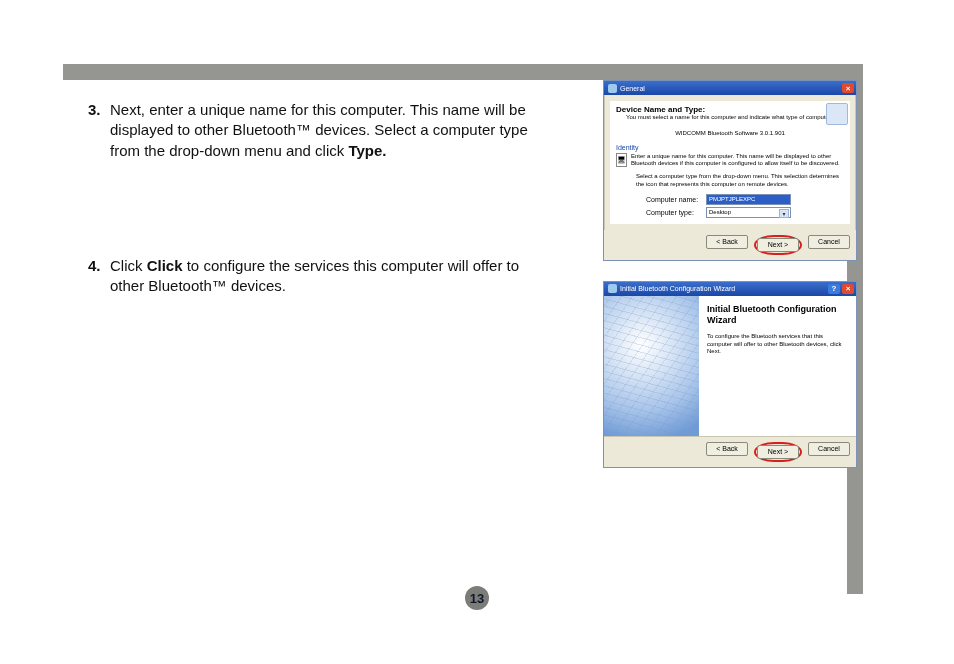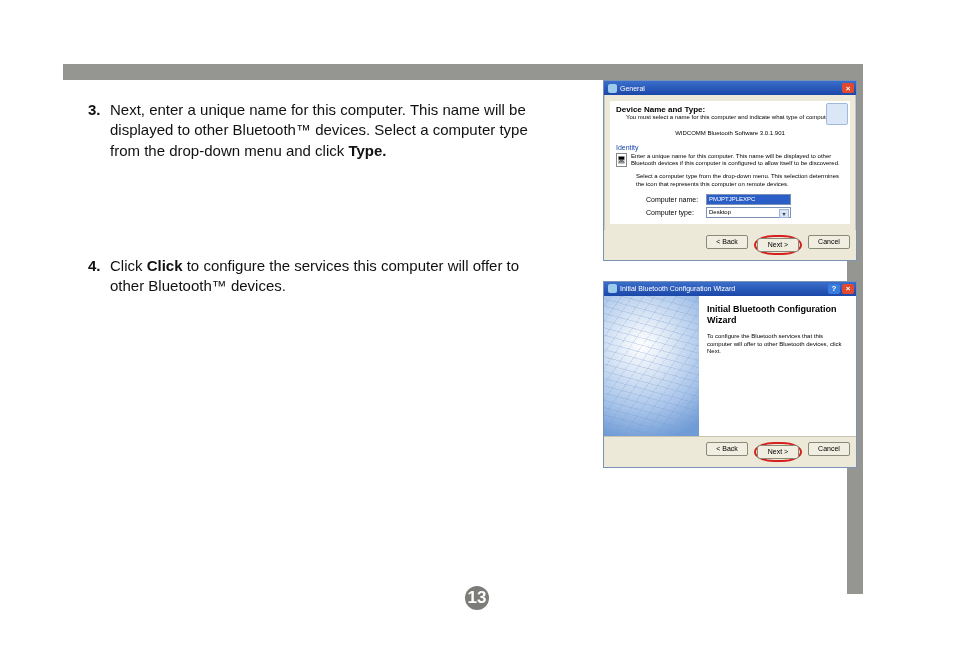--- a/index.html
+++ b/index.html
@@ -164,23 +164,23 @@
 
   .dlg2 .inner { padding:0; margin:0; }
   .dlg.dlg2 { background:#ece9d8; }
   .dlg.dlg2 .btnbar { border-top:1px solid #c8c5b3; }
 
   .pagenum {
     position:absolute;
     left: 50%; transform:translateX(-50%);
     bottom: 54px;
     width:24px;height:24px;border-radius:50%;
-    background:#7c7d79;color:#ffffff;
+    background:#7c7d79;color:#0f172a;
     display:flex;align-items:center;justify-content:center;
-    font-size:17px;font-weight:bold;
+    font-size:13px;font-weight:bold;
   }
 </style>
 </head>
 <body>
 
 <div class="frame">
 
   <div class="content">
 
     <div class="step">

